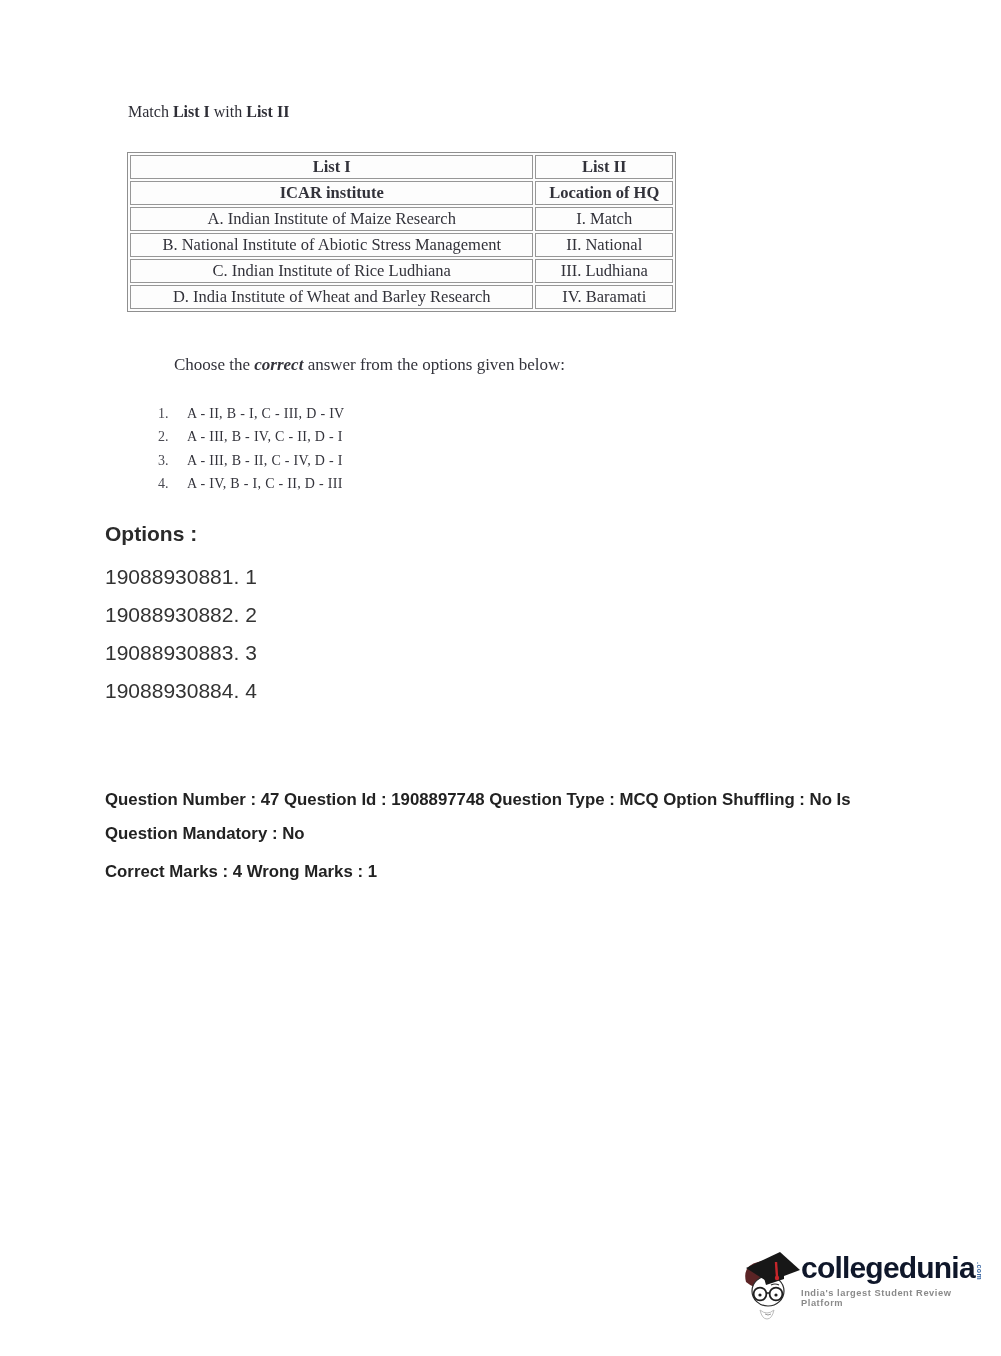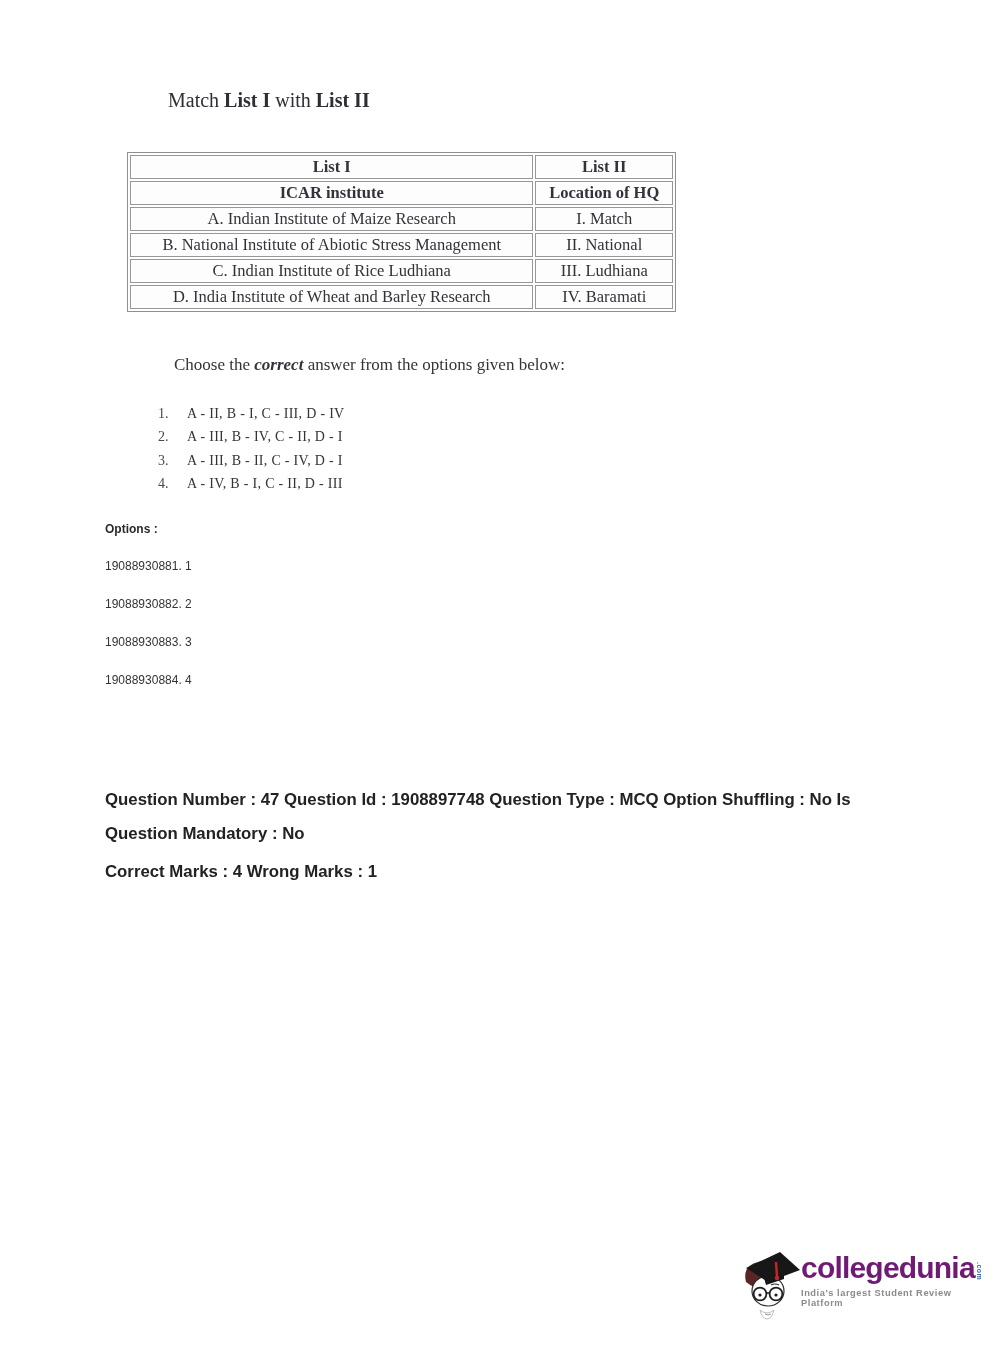--- a/index.html
+++ b/index.html
@@ -9,24 +9,23 @@
     width: 1001px;
     height: 1356px;
     font-family: "Liberation Serif", serif;
     color: #2b2b2b;
     overflow: hidden;
   }
 
   
   .q-heading {
     position: absolute;
-    left: 128px; top: 89px;
-    font-size: 20px;
+    left: 128px; top: 103px;
+    font-size: 16px;
     color: #2e2e36;
-    margin-left: 40px;
   }
   .q-heading .b { font-weight: bold; }
 
   .match-table {
     position: absolute;
     left: 127px; top: 152px;
     width: 549px;
     border-collapse: separate;
     border-spacing: 2px;
     border: 1px solid #8f8f8f;
@@ -71,21 +70,21 @@
     color: #4a4a52;
   }
   .answer-list .txt { margin-left: 9px; letter-spacing: 0.3px; }
 
   
   .sans { font-family: "Liberation Sans", sans-serif; }
 
   .options-block {
     position: absolute;
     left: 105px; top: 522px;
-    font-size: 12px;
+    font-size: 21px;
     color: #333333;
   }
   .options-label { font-weight: bold; color: #2b2b2b; margin-bottom: 22px; }
   .option-item { margin-bottom: 21px; line-height: 17px; }
 
   .meta-block {
     position: absolute;
     left: 105px; top: 758px;
     width: 870px;
     font-size: 16.8px;
@@ -226,18 +225,18 @@
     <circle cx="22" cy="47" r="1.6" fill="#1f1f1f"></circle>
     <circle cx="38" cy="47" r="1.6" fill="#1f1f1f"></circle>
 
     <path d="M33 37 q4 -2 8 0" fill="none" stroke="#2a2a2a" stroke-width="1.2"></path>
 
     <path d="M22 62 q7 6 14 0 q-2 9 -7 9 q-5 0 -7 -9 Z" fill="#ffffff" stroke="#bdbdbd" stroke-width="1"></path>
     <path d="M27 66 q3 2 6 0" fill="none" stroke="#9a9a9a" stroke-width="1"></path>
   </svg>
   <div class="logo-text">
     <div class="brand-row">
-      <span class="brand-name" style="color:#701a75;">collegedunia</span>
+      <span class="brand-name" style="color:#0f172a;">collegedunia</span>
       <span class="brand-suffix" style="color:#3a67a3;">.com</span>
     </div>
     <div class="brand-tagline" style="color:#8a8a8a;">India's largest Student Review Platform</div>
   </div>
 </div>
 
 </body></html>

